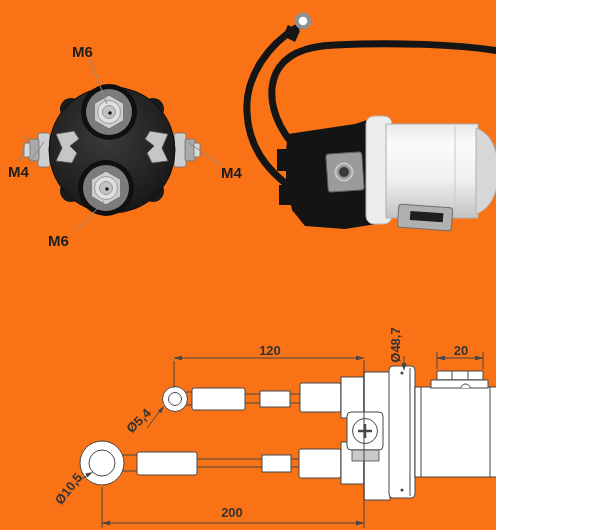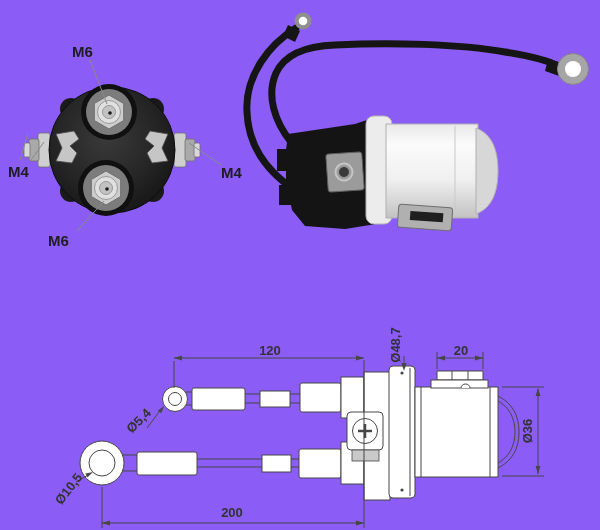--- a/index.html
+++ b/index.html
@@ -1,16 +1,16 @@
 <!DOCTYPE html>
 <html><head>
 <meta charset="utf-8">
 <style>
   html,body{margin:0;padding:0;background:#fff;}
-  .stage{position:relative;width:600px;height:530px;background:#8b5cf6;overflow:hidden;
+  .stage{position:relative;width:496px;height:530px;background:#f97316;overflow:hidden;
          font-family:"Liberation Sans",sans-serif;}
   svg{position:absolute;left:0;top:0;}
   .term-label{font:700 15px "Liberation Sans",sans-serif;fill:#1d1d1d;}
   .dim-label{font:700 13px "Liberation Sans",sans-serif;fill:#333333;}
   .ln{stroke:#474747;stroke-width:1;fill:none;}
   .wln{stroke:#474747;stroke-width:1;fill:#ffffff;}
   .arr{fill:#474747;stroke:none;}
   .leader{stroke:#8a8a8a;stroke-width:1;fill:none;}
 </style>
 </head>

